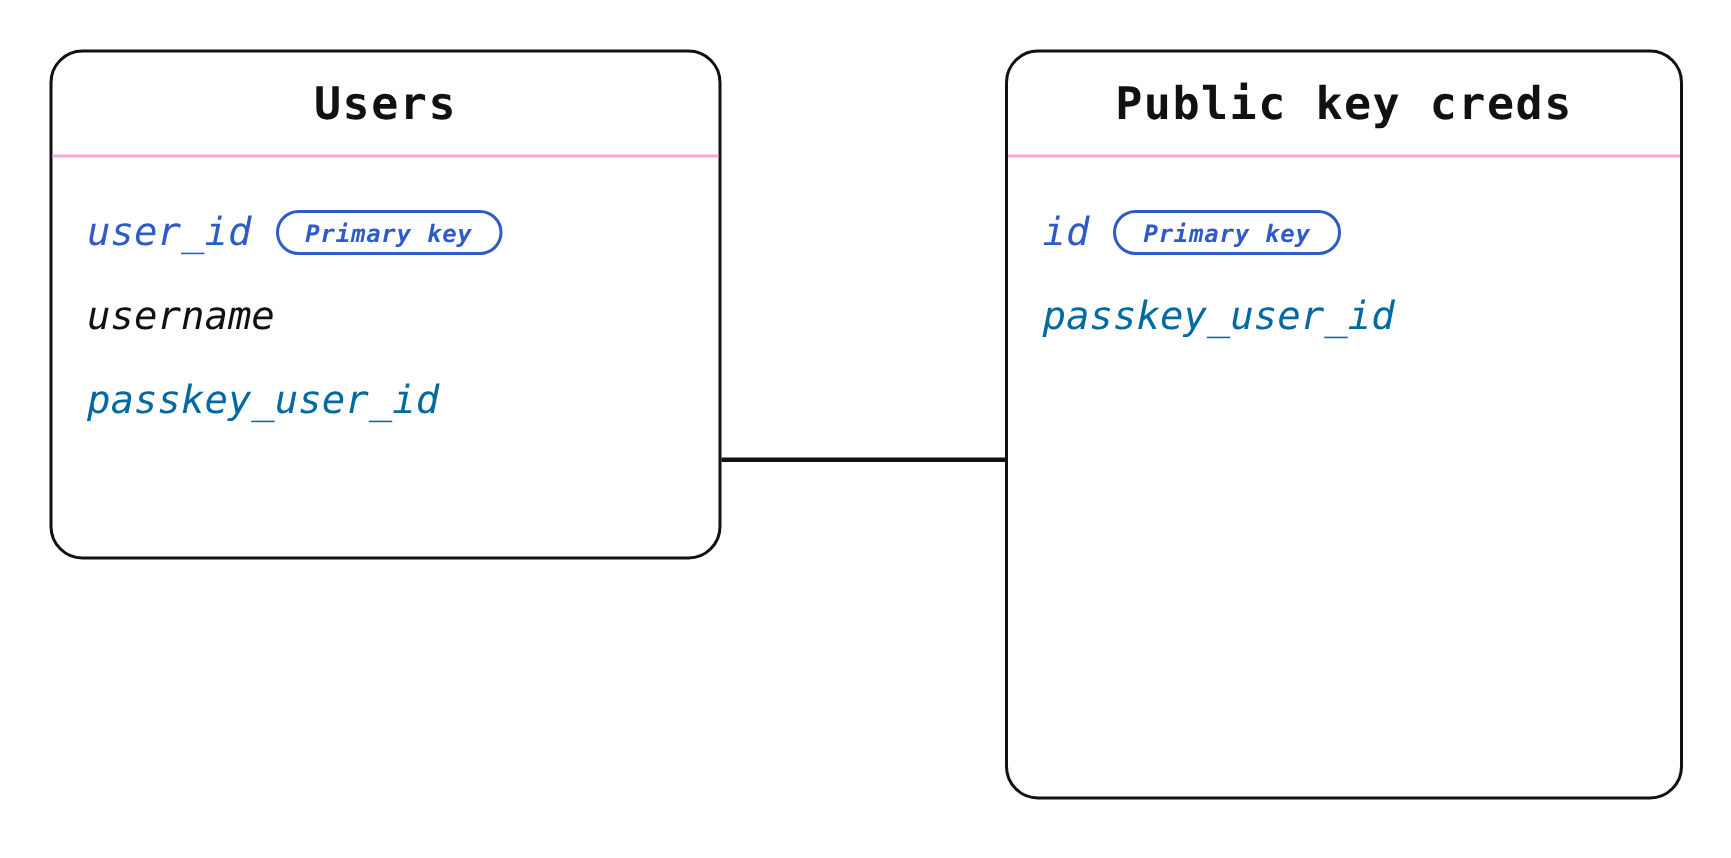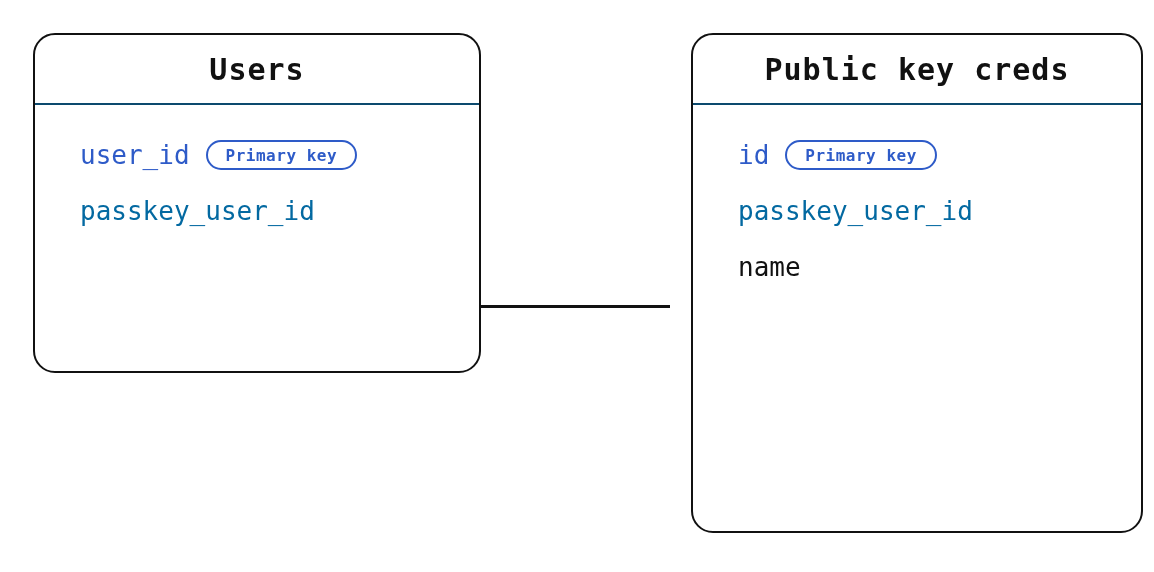--- a/index.html
+++ b/index.html
@@ -25,36 +25,37 @@
     border: 2px solid #111111;
     border-radius: 22px;
   }
 
   .entity-header {
     position: relative;
     height: 68px;
     display: flex;
     align-items: center;
     justify-content: center;
-    border-bottom: 2px solid #0c4a6e;
+    border-bottom: 2px solid #f9a8d4;
   }
 
   .entity-title {
     font-family: "DejaVu Sans Mono", monospace;
     font-weight: bold;
     font-size: 30px;
     letter-spacing: 1px;
     color: #111111;
     white-space: nowrap;
   }
 
   .entity-fields {
     padding-top: 22px;
-    padding-left: 45px;
+    padding-left: 23px;
     padding-right: 26px;
+    font-style: italic;
   }
 
   .field-row {
     height: 56px;
     display: flex;
     align-items: center;
     white-space: nowrap;
   }
 
   .field-name {
@@ -96,35 +97,35 @@
     <div class="entity" style="left: 33px; top: 33px; width: 448px; height: 340px;">
       <div class="entity-header">
         <div class="entity-title">Users</div>
       </div>
       <div class="entity-fields">
         <div class="field-row">
           <span class="field-name pk">user_id</span>
           <span class="pk-badge">Primary key</span>
         </div>
         <div class="field-row">
+          <span class="field-name">username</span>
+        </div>
+        <div class="field-row">
           <span class="field-name fk">passkey_user_id</span>
         </div>
       </div>
     </div>
-    <div class="entity" style="left: 670px; top: 33px; width: 452px; height: 500px; margin-left: 21px;">
+    <div class="entity" style="left: 670px; top: 33px; width: 452px; height: 500px;">
       <div class="entity-header">
         <div class="entity-title">Public key creds</div>
       </div>
       <div class="entity-fields">
         <div class="field-row">
           <span class="field-name pk">id</span>
           <span class="pk-badge">Primary key</span>
         </div>
         <div class="field-row">
           <span class="field-name fk">passkey_user_id</span>
         </div>
-        <div class="field-row">
-          <span class="field-name">name</span>
-        </div>
       </div>
     </div>
     <div class="connector" style="left: 481px; top: 305px; width: 189px; height: 3px;"></div>
   </div>
 
 </body></html>

